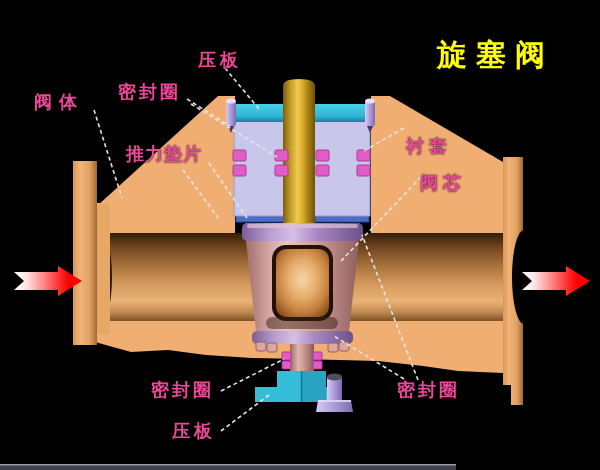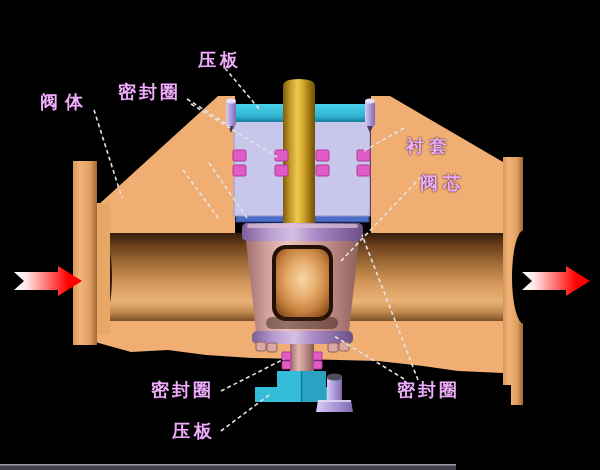--- a/index.html
+++ b/index.html
@@ -1,19 +1,19 @@
 <!DOCTYPE html>
 <html><head>
 <meta charset="utf-8">
 <style>
   html,body{margin:0;padding:0;background:#000;}
   .stage{position:relative;width:600px;height:470px;background:#000;overflow:hidden;
          font-family:"DejaVu Sans",sans-serif;}
   .stage svg{position:absolute;left:0;top:0;}
-  .lbl{position:absolute;color:#f0abfc;font-weight:bold;font-size:18px;line-height:1.05;
+  .lbl{position:absolute;color:#ec4899;font-weight:bold;font-size:18px;line-height:1.05;
        white-space:nowrap;text-shadow:0 0 2px #000;}
   .title{position:absolute;color:#FFFF00;font-weight:bold;font-size:30px;letter-spacing:9px;
          white-space:nowrap;font-family:"DejaVu Serif","DejaVu Sans",serif;}
 </style>
 </head>
 <body>
 
 <div class="stage">
 
   <svg width="600" height="470" viewBox="0 0 600 470">
@@ -172,22 +172,24 @@
       <path d="M221,391 L284,359"></path>
       <path d="M221,431 L269,395"></path>
       <path d="M418,380 L362,235"></path>
       <path d="M404,379 L334,336"></path>
     </g>
 
     <path d="M14,272 L58,272 L58,266 L82,281 L58,296 L58,290 L14,290 L24,281 Z" fill="url(#gArrow)"></path>
     <path d="M522,272 L566,272 L566,266 L590,281 L566,296 L566,290 L522,290 L532,281 Z" fill="url(#gArrow)"></path>
   </svg>
 
+  <div class="title" style="left:437px;top:35px;">旋塞阀</div>
 
-  <div class="lbl" style="left:40px;top:93px;letter-spacing:7px;">阀体</div>
+  <div class="lbl" style="left:34px;top:93px;letter-spacing:7px;">阀体</div>
   <div class="lbl" style="left:118px;top:83px;letter-spacing:3px;">密封圈</div>
   <div class="lbl" style="left:198px;top:51px;letter-spacing:4px;">压板</div>
   <div class="lbl" style="left:406px;top:117px;letter-spacing:5px;margin-top:20px;">衬套</div>
   <div class="lbl" style="left:420px;top:174px;letter-spacing:5px;">阀芯</div>
+  <div class="lbl" style="left:126px;top:145px;letter-spacing:1px;">推力垫片</div>
   <div class="lbl" style="left:151px;top:381px;letter-spacing:3px;">密封圈</div>
   <div class="lbl" style="left:172px;top:422px;letter-spacing:4px;">压板</div>
   <div class="lbl" style="left:397px;top:381px;letter-spacing:3px;">密封圈</div>
 </div>
 
 </body></html>

